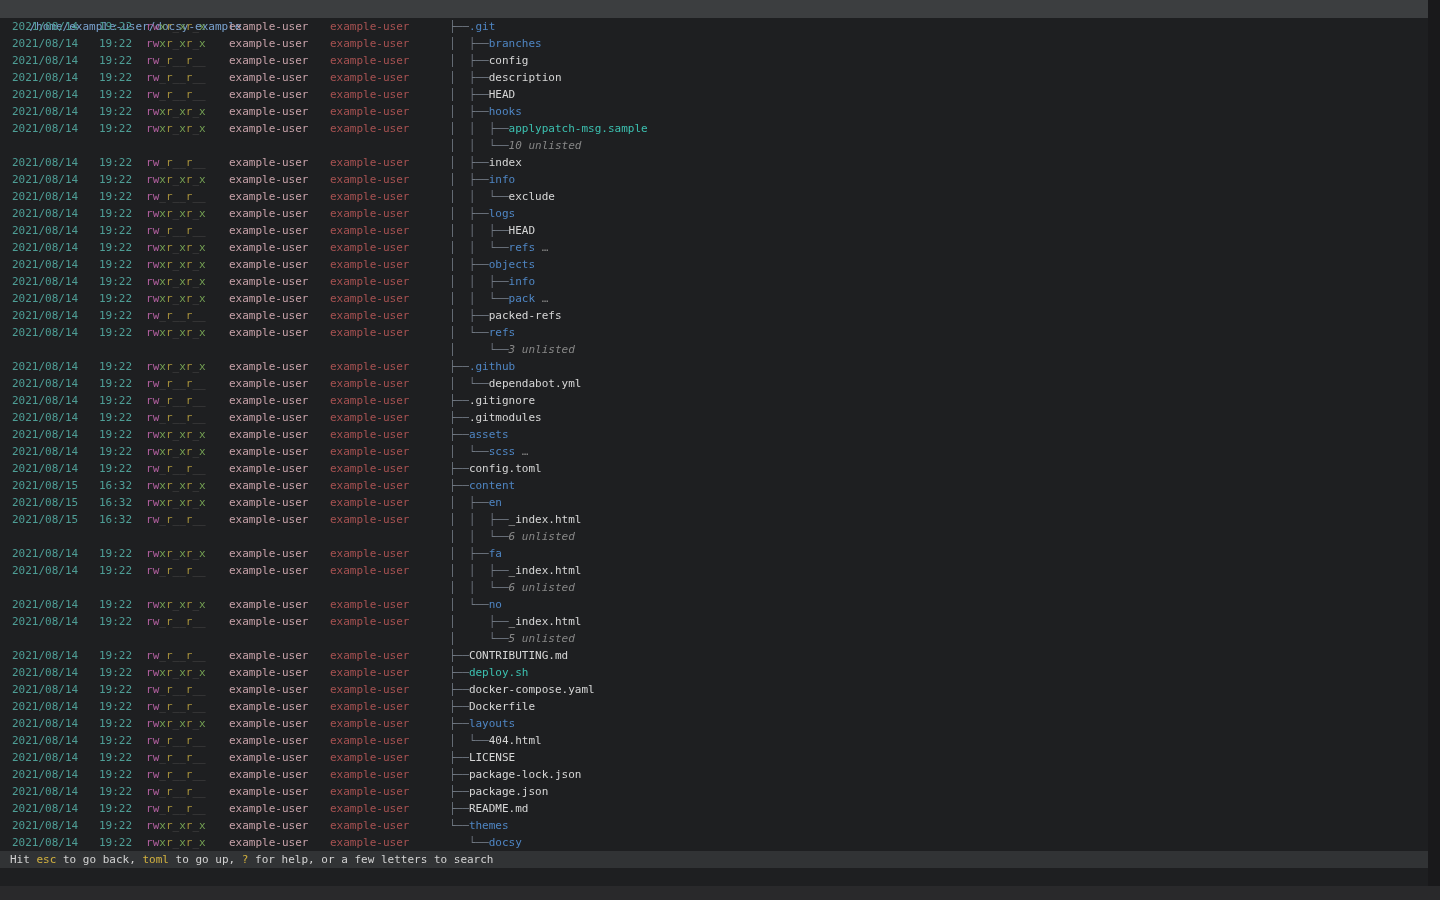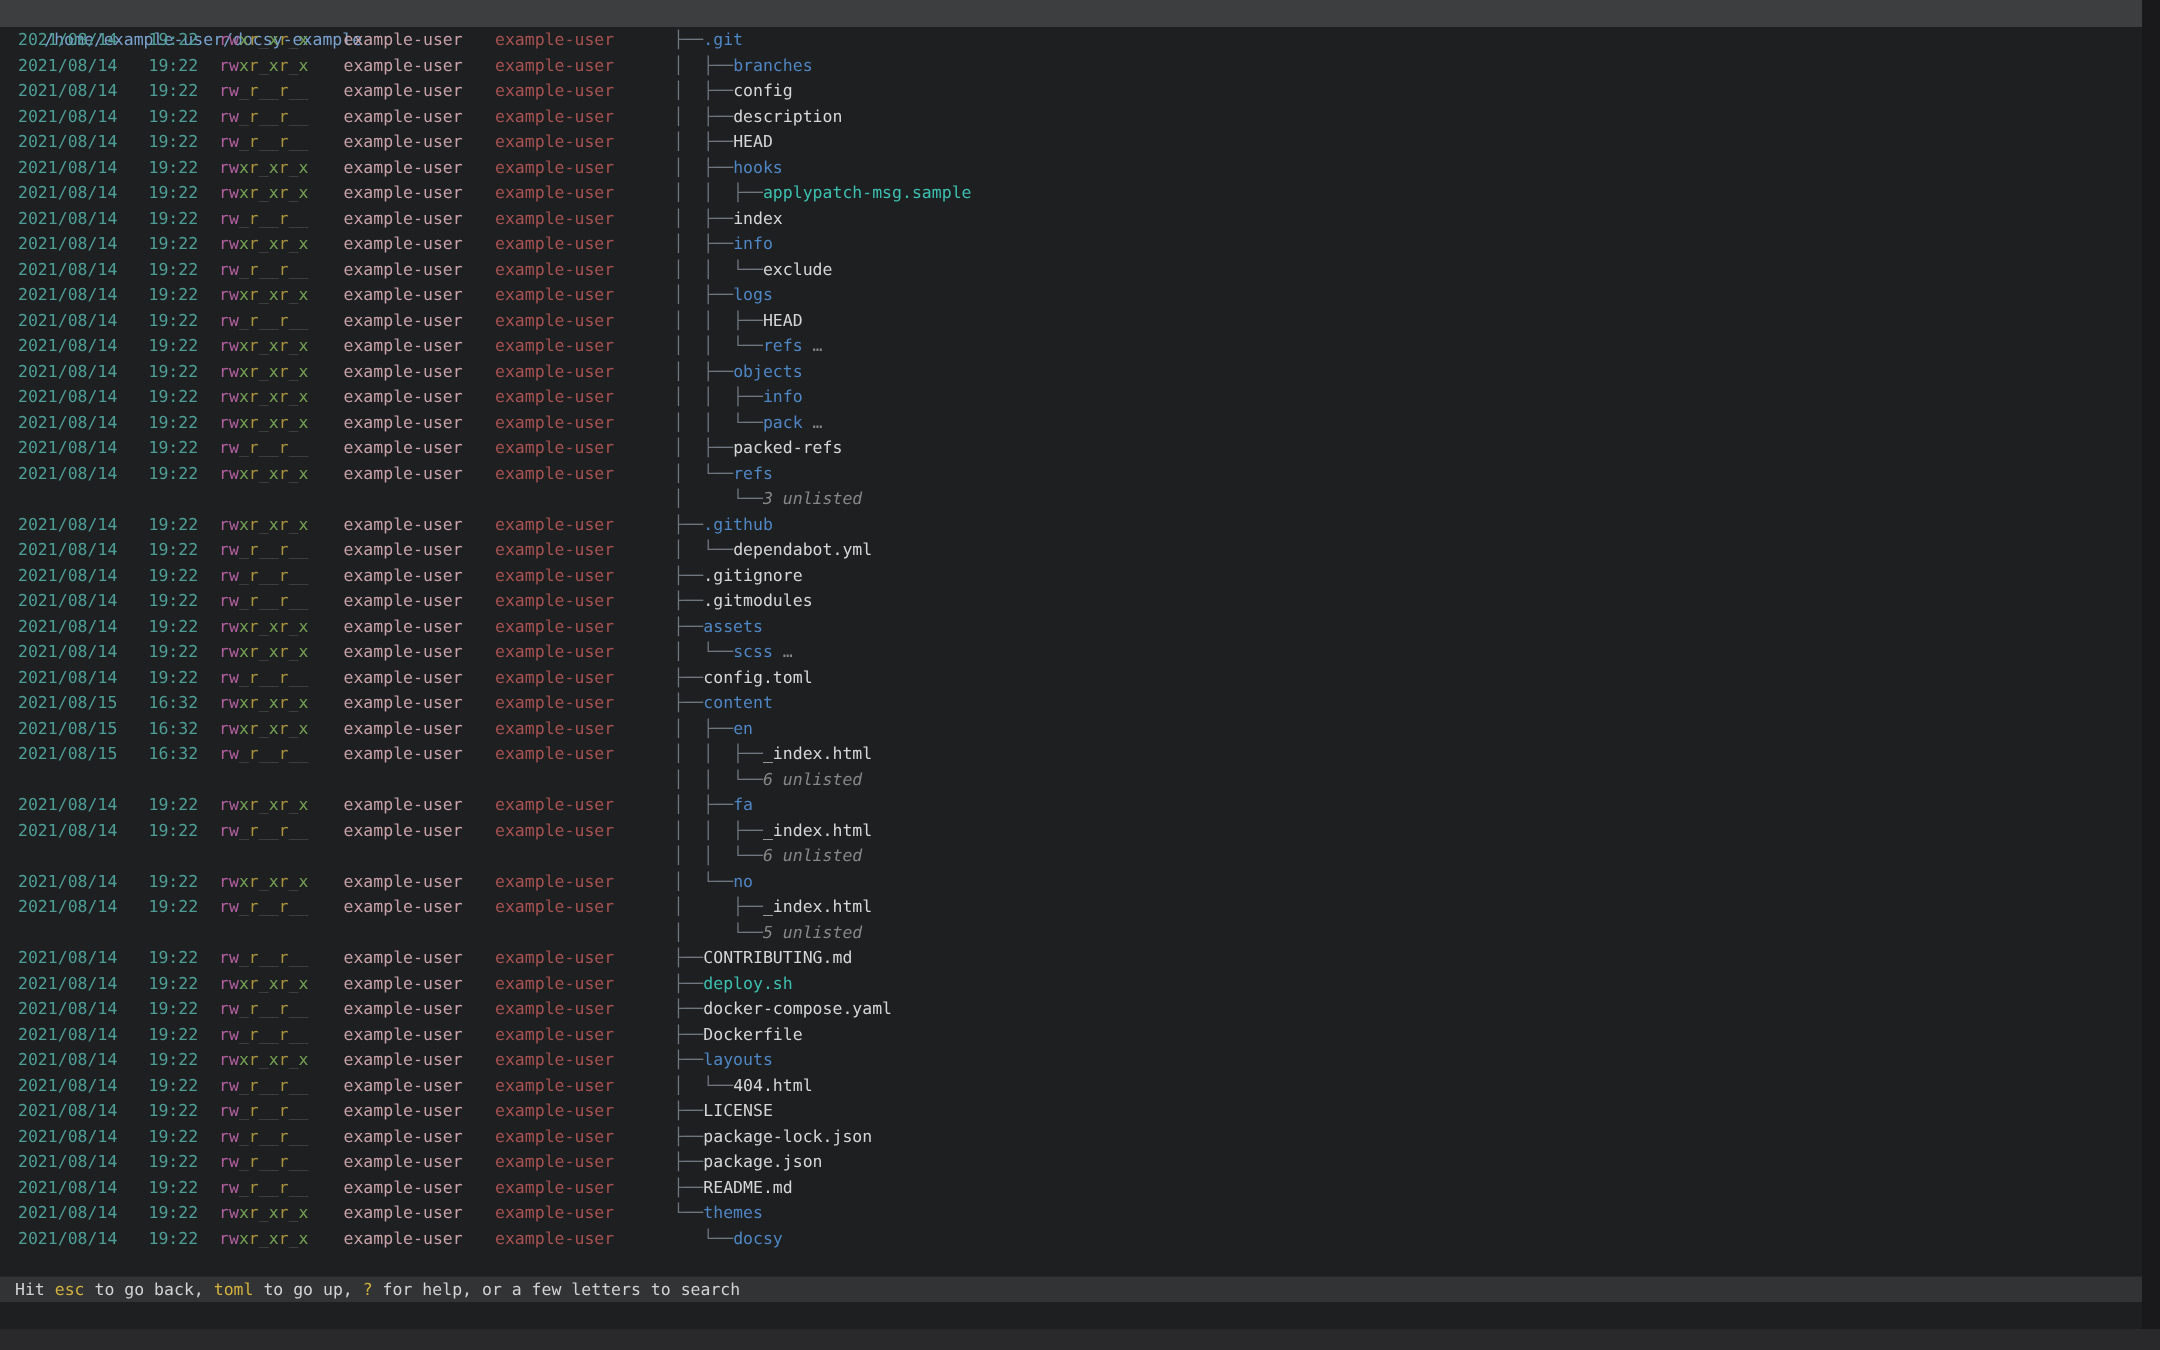--- a/index.html
+++ b/index.html
@@ -62,20 +62,21 @@
   </div>
 
   <div class="rows">
       <div class="row"><span class="f-date">2021/08/14</span><span class="f-time">19:22</span><span class="f-perms"><span class="pu">r</span><span class="pu">w</span><span class="px">x</span><span class="pr">r</span><span class="pn">_</span><span class="px">x</span><span class="pr">r</span><span class="pn">_</span><span class="px">x</span></span><span class="f-owner">example-user</span><span class="f-group">example-user</span><span class="f-tree"><span class="t-line">├──</span><span class="c-dir">.git</span></span></div>
       <div class="row"><span class="f-date">2021/08/14</span><span class="f-time">19:22</span><span class="f-perms"><span class="pu">r</span><span class="pu">w</span><span class="px">x</span><span class="pr">r</span><span class="pn">_</span><span class="px">x</span><span class="pr">r</span><span class="pn">_</span><span class="px">x</span></span><span class="f-owner">example-user</span><span class="f-group">example-user</span><span class="f-tree"><span class="t-line">│  ├──</span><span class="c-dir">branches</span></span></div>
       <div class="row"><span class="f-date">2021/08/14</span><span class="f-time">19:22</span><span class="f-perms"><span class="pu">r</span><span class="pu">w</span><span class="pn">_</span><span class="pr">r</span><span class="pn">_</span><span class="pn">_</span><span class="pr">r</span><span class="pn">_</span><span class="pn">_</span></span><span class="f-owner">example-user</span><span class="f-group">example-user</span><span class="f-tree"><span class="t-line">│  ├──</span><span class="c-file">config</span></span></div>
       <div class="row"><span class="f-date">2021/08/14</span><span class="f-time">19:22</span><span class="f-perms"><span class="pu">r</span><span class="pu">w</span><span class="pn">_</span><span class="pr">r</span><span class="pn">_</span><span class="pn">_</span><span class="pr">r</span><span class="pn">_</span><span class="pn">_</span></span><span class="f-owner">example-user</span><span class="f-group">example-user</span><span class="f-tree"><span class="t-line">│  ├──</span><span class="c-file">description</span></span></div>
       <div class="row"><span class="f-date">2021/08/14</span><span class="f-time">19:22</span><span class="f-perms"><span class="pu">r</span><span class="pu">w</span><span class="pn">_</span><span class="pr">r</span><span class="pn">_</span><span class="pn">_</span><span class="pr">r</span><span class="pn">_</span><span class="pn">_</span></span><span class="f-owner">example-user</span><span class="f-group">example-user</span><span class="f-tree"><span class="t-line">│  ├──</span><span class="c-file">HEAD</span></span></div>
       <div class="row"><span class="f-date">2021/08/14</span><span class="f-time">19:22</span><span class="f-perms"><span class="pu">r</span><span class="pu">w</span><span class="px">x</span><span class="pr">r</span><span class="pn">_</span><span class="px">x</span><span class="pr">r</span><span class="pn">_</span><span class="px">x</span></span><span class="f-owner">example-user</span><span class="f-group">example-user</span><span class="f-tree"><span class="t-line">│  ├──</span><span class="c-dir">hooks</span></span></div>
       <div class="row"><span class="f-date">2021/08/14</span><span class="f-time">19:22</span><span class="f-perms"><span class="pu">r</span><span class="pu">w</span><span class="px">x</span><span class="pr">r</span><span class="pn">_</span><span class="px">x</span><span class="pr">r</span><span class="pn">_</span><span class="px">x</span></span><span class="f-owner">example-user</span><span class="f-group">example-user</span><span class="f-tree"><span class="t-line">│  │  ├──</span><span class="c-exec">applypatch-msg.sample</span></span></div>
+      <div class="row"><span class="f-tree"><span class="t-line">│  │  └──</span><span class="c-unlisted">10 unlisted</span></span></div>
       <div class="row"><span class="f-date">2021/08/14</span><span class="f-time">19:22</span><span class="f-perms"><span class="pu">r</span><span class="pu">w</span><span class="pn">_</span><span class="pr">r</span><span class="pn">_</span><span class="pn">_</span><span class="pr">r</span><span class="pn">_</span><span class="pn">_</span></span><span class="f-owner">example-user</span><span class="f-group">example-user</span><span class="f-tree"><span class="t-line">│  ├──</span><span class="c-file">index</span></span></div>
       <div class="row"><span class="f-date">2021/08/14</span><span class="f-time">19:22</span><span class="f-perms"><span class="pu">r</span><span class="pu">w</span><span class="px">x</span><span class="pr">r</span><span class="pn">_</span><span class="px">x</span><span class="pr">r</span><span class="pn">_</span><span class="px">x</span></span><span class="f-owner">example-user</span><span class="f-group">example-user</span><span class="f-tree"><span class="t-line">│  ├──</span><span class="c-dir">info</span></span></div>
       <div class="row"><span class="f-date">2021/08/14</span><span class="f-time">19:22</span><span class="f-perms"><span class="pu">r</span><span class="pu">w</span><span class="pn">_</span><span class="pr">r</span><span class="pn">_</span><span class="pn">_</span><span class="pr">r</span><span class="pn">_</span><span class="pn">_</span></span><span class="f-owner">example-user</span><span class="f-group">example-user</span><span class="f-tree"><span class="t-line">│  │  └──</span><span class="c-file">exclude</span></span></div>
       <div class="row"><span class="f-date">2021/08/14</span><span class="f-time">19:22</span><span class="f-perms"><span class="pu">r</span><span class="pu">w</span><span class="px">x</span><span class="pr">r</span><span class="pn">_</span><span class="px">x</span><span class="pr">r</span><span class="pn">_</span><span class="px">x</span></span><span class="f-owner">example-user</span><span class="f-group">example-user</span><span class="f-tree"><span class="t-line">│  ├──</span><span class="c-dir">logs</span></span></div>
       <div class="row"><span class="f-date">2021/08/14</span><span class="f-time">19:22</span><span class="f-perms"><span class="pu">r</span><span class="pu">w</span><span class="pn">_</span><span class="pr">r</span><span class="pn">_</span><span class="pn">_</span><span class="pr">r</span><span class="pn">_</span><span class="pn">_</span></span><span class="f-owner">example-user</span><span class="f-group">example-user</span><span class="f-tree"><span class="t-line">│  │  ├──</span><span class="c-file">HEAD</span></span></div>
       <div class="row"><span class="f-date">2021/08/14</span><span class="f-time">19:22</span><span class="f-perms"><span class="pu">r</span><span class="pu">w</span><span class="px">x</span><span class="pr">r</span><span class="pn">_</span><span class="px">x</span><span class="pr">r</span><span class="pn">_</span><span class="px">x</span></span><span class="f-owner">example-user</span><span class="f-group">example-user</span><span class="f-tree"><span class="t-line">│  │  └──</span><span class="c-dir">refs</span><span class="t-ell"> …</span></span></div>
       <div class="row"><span class="f-date">2021/08/14</span><span class="f-time">19:22</span><span class="f-perms"><span class="pu">r</span><span class="pu">w</span><span class="px">x</span><span class="pr">r</span><span class="pn">_</span><span class="px">x</span><span class="pr">r</span><span class="pn">_</span><span class="px">x</span></span><span class="f-owner">example-user</span><span class="f-group">example-user</span><span class="f-tree"><span class="t-line">│  ├──</span><span class="c-dir">objects</span></span></div>
       <div class="row"><span class="f-date">2021/08/14</span><span class="f-time">19:22</span><span class="f-perms"><span class="pu">r</span><span class="pu">w</span><span class="px">x</span><span class="pr">r</span><span class="pn">_</span><span class="px">x</span><span class="pr">r</span><span class="pn">_</span><span class="px">x</span></span><span class="f-owner">example-user</span><span class="f-group">example-user</span><span class="f-tree"><span class="t-line">│  │  ├──</span><span class="c-dir">info</span></span></div>
       <div class="row"><span class="f-date">2021/08/14</span><span class="f-time">19:22</span><span class="f-perms"><span class="pu">r</span><span class="pu">w</span><span class="px">x</span><span class="pr">r</span><span class="pn">_</span><span class="px">x</span><span class="pr">r</span><span class="pn">_</span><span class="px">x</span></span><span class="f-owner">example-user</span><span class="f-group">example-user</span><span class="f-tree"><span class="t-line">│  │  └──</span><span class="c-dir">pack</span><span class="t-ell"> …</span></span></div>
       <div class="row"><span class="f-date">2021/08/14</span><span class="f-time">19:22</span><span class="f-perms"><span class="pu">r</span><span class="pu">w</span><span class="pn">_</span><span class="pr">r</span><span class="pn">_</span><span class="pn">_</span><span class="pr">r</span><span class="pn">_</span><span class="pn">_</span></span><span class="f-owner">example-user</span><span class="f-group">example-user</span><span class="f-tree"><span class="t-line">│  ├──</span><span class="c-file">packed-refs</span></span></div>

